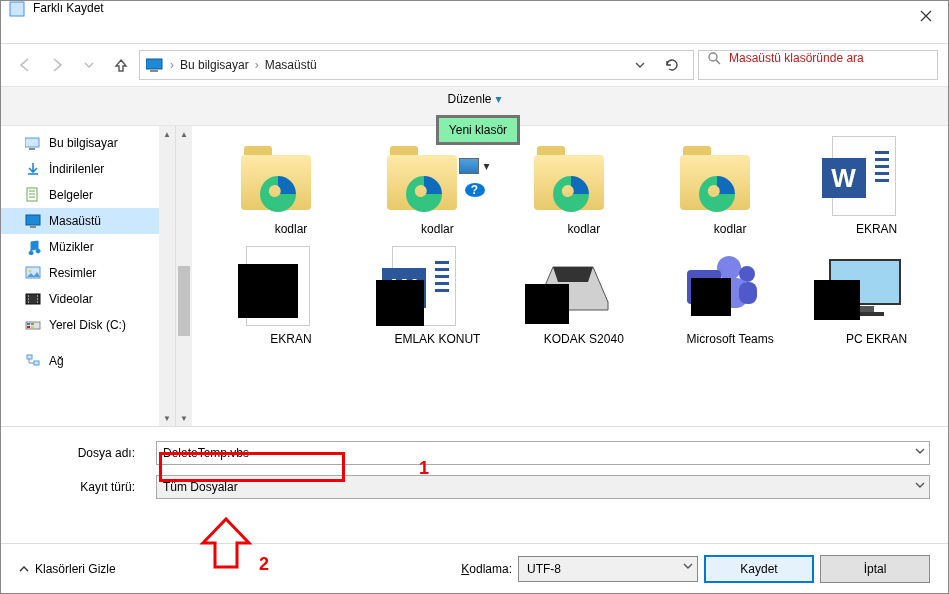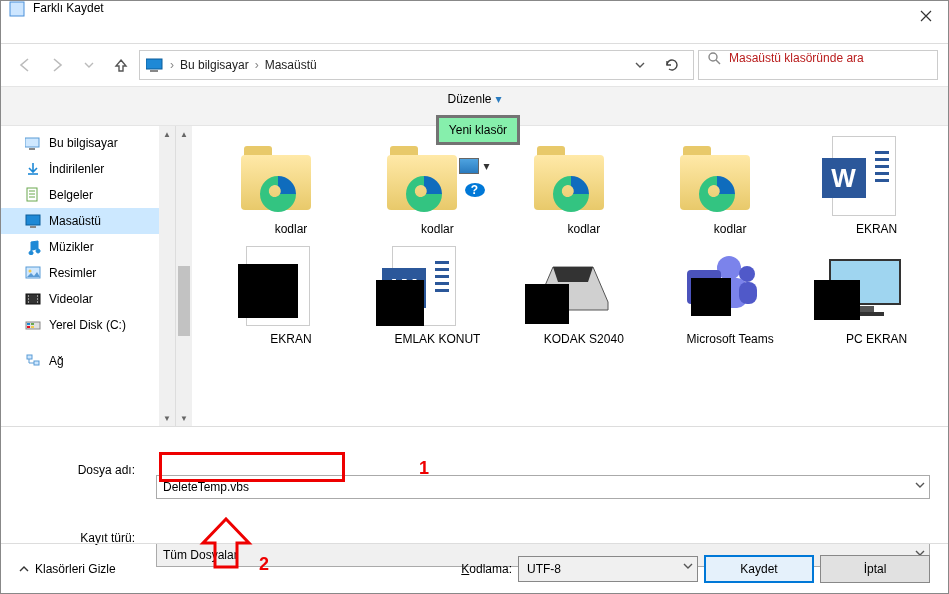--- a/index.html
+++ b/index.html
@@ -58,21 +58,21 @@
 .generic-doc { width:64px; height:80px; background:#fff; border:1px solid #ccc; position:absolute; left:10px; }
 .blackbox { position:absolute; left:2px; bottom:8px; width:60px; height:54px; background:#000; }
 .scanner { width:80px; height:50px; position:absolute; bottom:14px; left:4px; }
 .teams { width:80px; height:70px; position:absolute; bottom:6px; left:4px; }
 .monitor { width:78px; height:60px; position:absolute; bottom:8px; left:4px; }
 
 
 .form { border-top:1px solid #ddd; padding: 14px 18px 4px 18px; }
 .form-row { display:flex; align-items:center; margin-bottom:10px; gap:17px; }
 .form-label { width:120px; text-align:right; padding-right:4px; }
-.combo { flex:1; height:24px; border:1px solid #aaa; background:#fff; display:flex; align-items:center; padding:0 6px; position:relative;margin-top:34px; }
+.combo { flex:1; height:24px; border:1px solid #aaa; background:#fff; display:flex; align-items:center; padding:0 6px; position:relative; }
 .combo.grey { background:#f0f0f0; }
 .combo-drop { position:absolute; right:4px; top:4px; color:#555; }
 .red-outline-1 { position:absolute; border:3px solid #e00; left:158px; top:451px; width:186px; height:30px; pointer-events:none; }
 .anno1 { position:absolute; left:418px; top:457px; color:#e00; font-size:18px; font-weight:bold; }
 .anno2 { position:absolute; left:258px; top:553px; color:#e00; font-size:18px; font-weight:bold; }
 .arrow-up { position:absolute; left:198px; top:516px; pointer-events: none; }
 
 
 .footer { position:absolute; bottom:0; left:0; right:0; height:50px; border-top:1px solid #ddd; display:flex; align-items:center; padding:0 18px; gap:6px; }
 .hide-folders { display:flex; align-items:center; gap:6px; cursor:pointer; }

